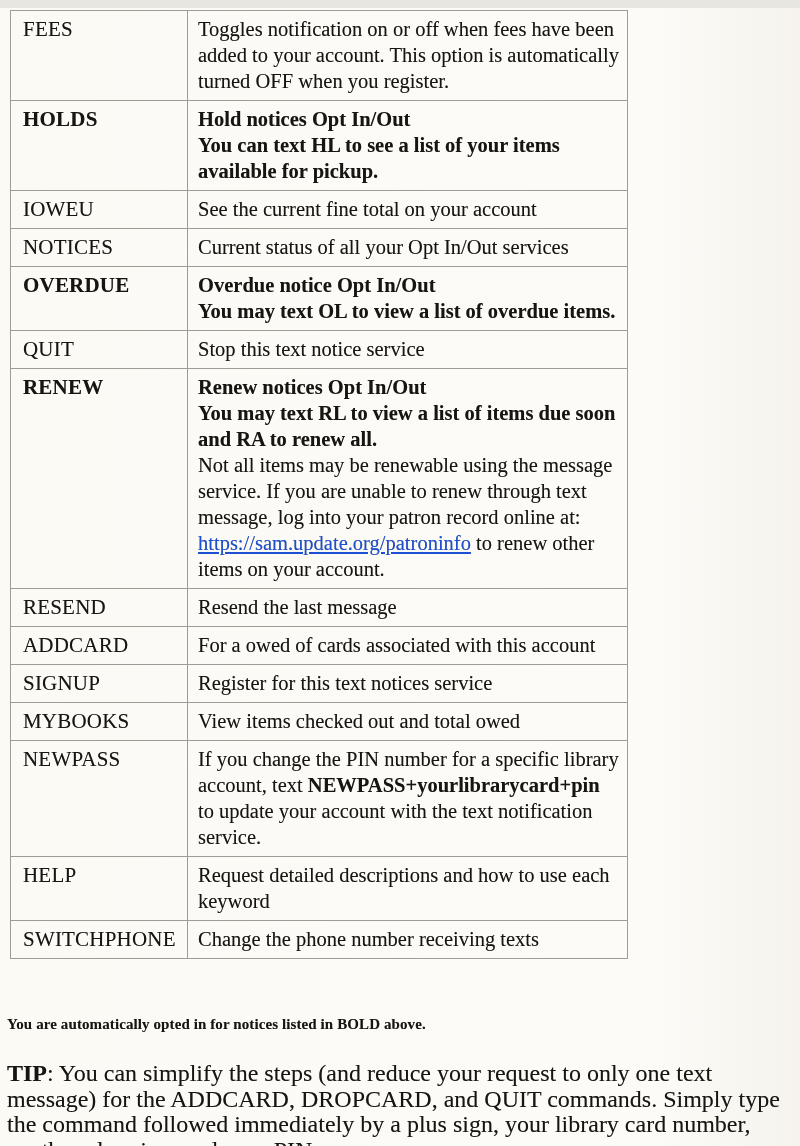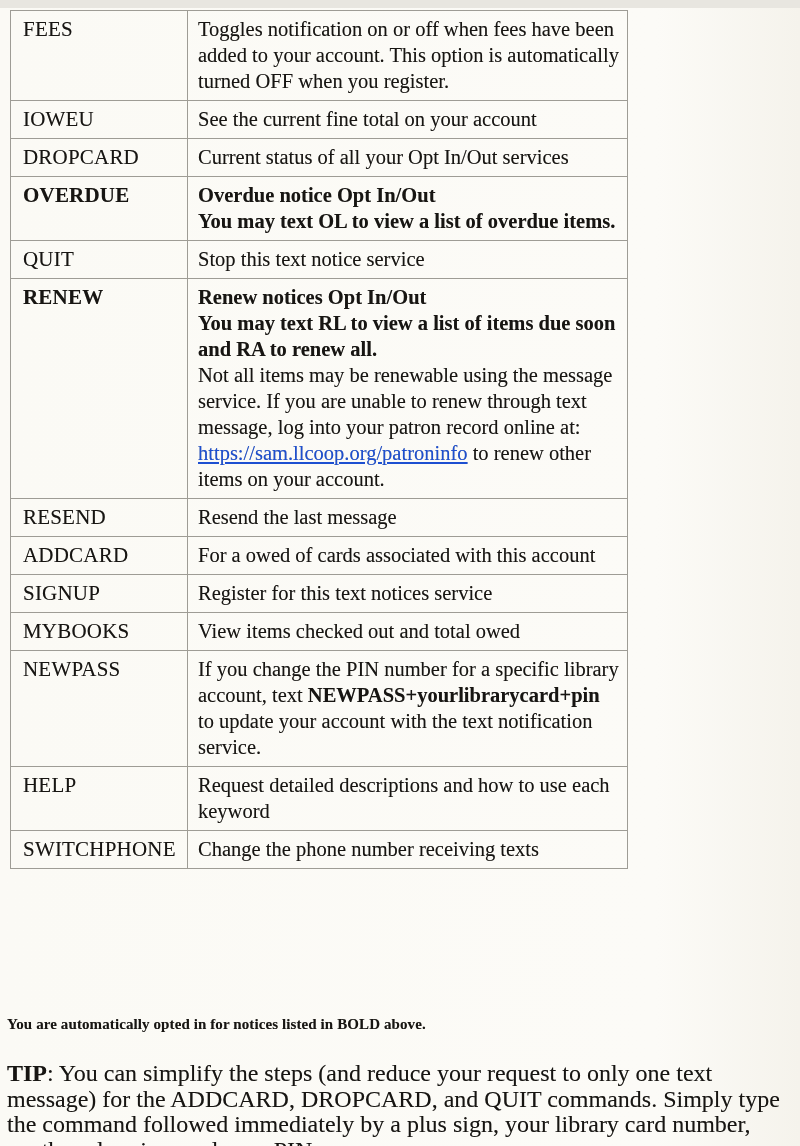--- a/index.html
+++ b/index.html
@@ -81,27 +81,34 @@
       <col style="width:440px">
     </colgroup>
     <tbody>
         <tr>
           <td class="kw">FEES</td>
           <td class="desc">
             <div class="par"><span class="">Toggles notification on or off when fees have been added to your account.  This option is automatically turned OFF when you register.</span></div>
           </td>
         </tr>
         <tr>
+          <td class="kw b">HOLDS</td>
+          <td class="desc">
+            <div class="par"><span class="b">Hold notices Opt In/Out</span></div>
+            <div class="par"><span class="b">You can text HL to see a list of your items available for pickup.</span></div>
+          </td>
+        </tr>
+        <tr>
           <td class="kw">IOWEU</td>
           <td class="desc">
             <div class="par"><span class="">See the current fine total on your account</span></div>
           </td>
         </tr>
         <tr>
-          <td class="kw">DROPCARD</td>
+          <td class="kw">NOTICES</td>
           <td class="desc">
             <div class="par"><span class="">Current status of all your Opt In/Out services</span></div>
           </td>
         </tr>
         <tr>
           <td class="kw b">OVERDUE</td>
           <td class="desc">
             <div class="par"><span class="b">Overdue notice Opt In/Out</span></div>
             <div class="par"><span class="b">You may text OL to view a list of overdue items.</span></div>
           </td>
@@ -110,21 +117,21 @@
           <td class="kw">QUIT</td>
           <td class="desc">
             <div class="par"><span class="">Stop this text notice service</span></div>
           </td>
         </tr>
         <tr>
           <td class="kw b">RENEW</td>
           <td class="desc">
             <div class="par"><span class="b">Renew notices Opt In/Out</span></div>
             <div class="par"><span class="b">You may text RL to view a list of items due soon and RA to renew all.</span></div>
-            <div class="par"><span class="">Not all items may be renewable using the message service.  If you are unable to renew through text message, log into your patron record online at: </span><a class="link" href="#">https://sam.llcoop.org/patroninfo</a><span class=""> to renew other items on your account.</span></div>
+            <div class="par"><span class="">Not all items may be renewable using the message service.  If you are unable to renew through text message, log into your patron record online at: </span><a class="link" href="#">https://sam.update.org/patroninfo</a><span class=""> to renew other items on your account.</span></div>
           </td>
         </tr>
         <tr>
           <td class="kw">RESEND</td>
           <td class="desc">
             <div class="par"><span class="">Resend the last message</span></div>
           </td>
         </tr>
         <tr>
           <td class="kw">ADDCARD</td>

